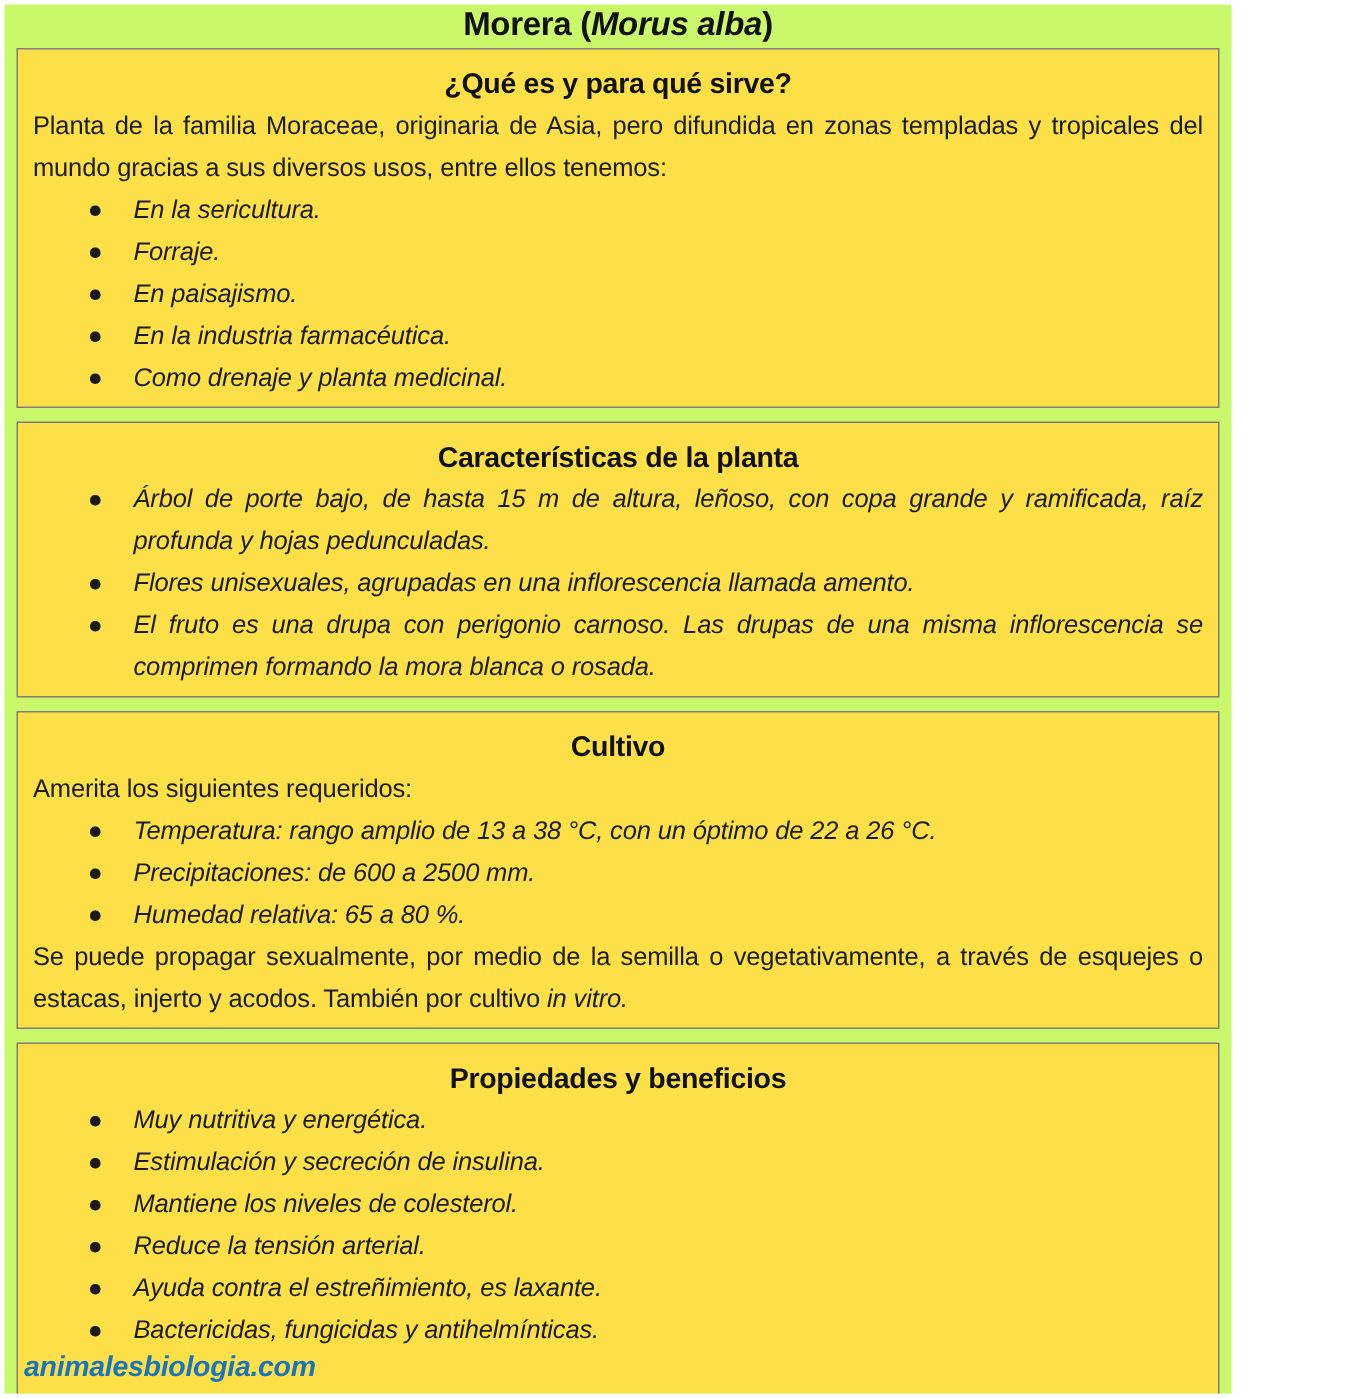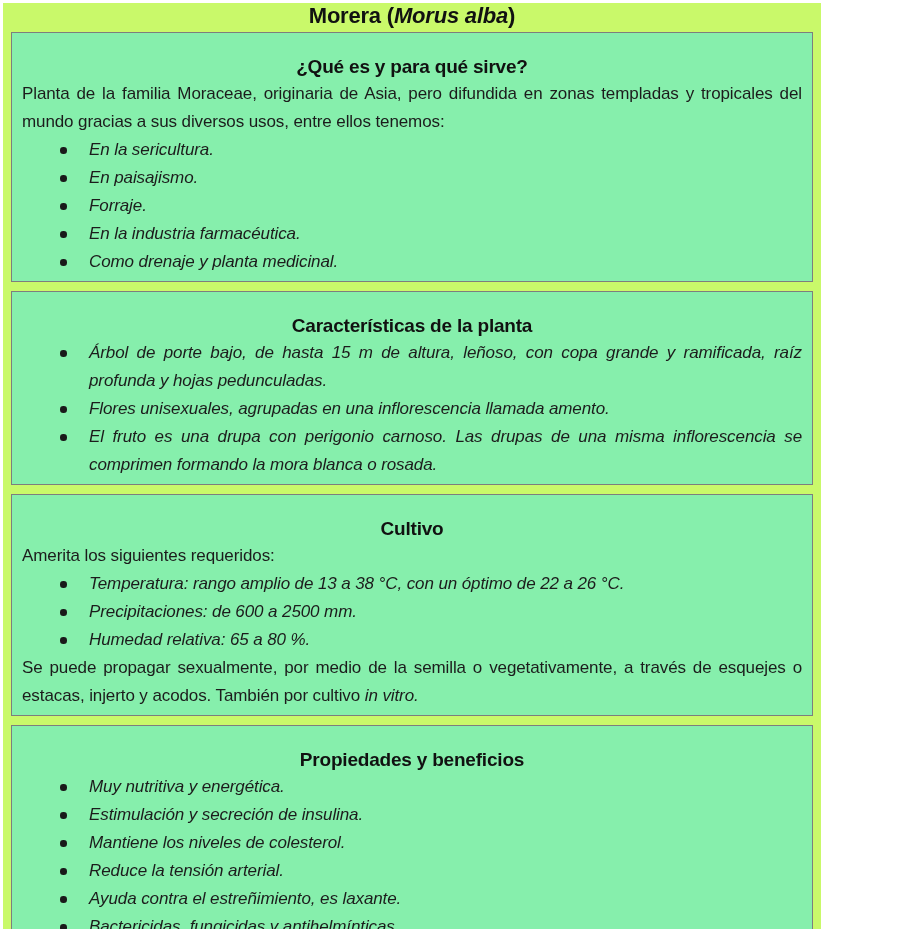--- a/index.html
+++ b/index.html
@@ -12,22 +12,22 @@
     position:absolute;left:3px;top:3px;width:818px;height:926px;
     background:#c9f96a;display:flex;flex-direction:column;
     box-sizing:border-box;padding-bottom:4px;overflow:hidden;
   }
   .title-band{
     height:36px;display:flex;align-items:center;justify-content:center;
     font-size:22px;font-weight:bold;color:#111;margin-bottom:3px;
     letter-spacing:-0.2px;
   }
   .box{
-    background:#86efac;border:1px solid #7e7e7e;margin:0 8px;
-    padding:19px 10px 5px 10px;box-sizing:border-box;
+    background:#fde047;border:1px solid #7e7e7e;margin:0 8px;
+    padding:9px 10px 5px 10px;box-sizing:border-box;
   }
   .box + .box{margin-top:9px;}
   .box.last{flex:1;display:flex;flex-direction:column;}
   h2{
     margin:1px 0 0 0;font-size:19px;line-height:27px;font-weight:bold;
     text-align:center;color:#111;letter-spacing:-0.2px;
   }
   p{
     margin:0;font-size:17px;line-height:28px;text-align:justify;
     letter-spacing:-0.1px;
@@ -57,22 +57,22 @@
     <span>Morera (</span>
       <span class="it">Morus alba</span>
       <span>)</span>
   </div>
 
   <section class="box">
     <h2>¿Qué es y para qué sirve?</h2>
     <p>Planta de la familia Moraceae, originaria de Asia, pero difundida en zonas templadas y tropicales del mundo gracias a sus diversos usos, entre ellos tenemos:</p>
     <ul>
       <li>En la sericultura.</li>
+      <li>Forraje.</li>
       <li>En paisajismo.</li>
-      <li>Forraje.</li>
       <li>En la industria farmacéutica.</li>
       <li>Como drenaje y planta medicinal.</li>
     </ul>
   </section>
 
   <section class="box">
     <h2>Características de la planta</h2>
     <ul>
       <li>Árbol de porte bajo, de hasta 15 m de altura, leñoso, con copa grande y ramificada, raíz profunda y hojas pedunculadas.</li>
       <li>Flores unisexuales, agrupadas en una inflorescencia llamada amento.</li>
@@ -94,15 +94,16 @@
   <section class="box last">
     <h2>Propiedades y beneficios</h2>
     <ul>
       <li>Muy nutritiva y energética.</li>
       <li>Estimulación y secreción de insulina.</li>
       <li>Mantiene los niveles de colesterol.</li>
       <li>Reduce la tensión arterial.</li>
       <li>Ayuda contra el estreñimiento, es laxante.</li>
       <li>Bactericidas, fungicidas y antihelmínticas.</li>
     </ul>
+    <div class="footer">animalesbiologia.com</div>
   </section>
 
 </div>
 
 </body></html>

